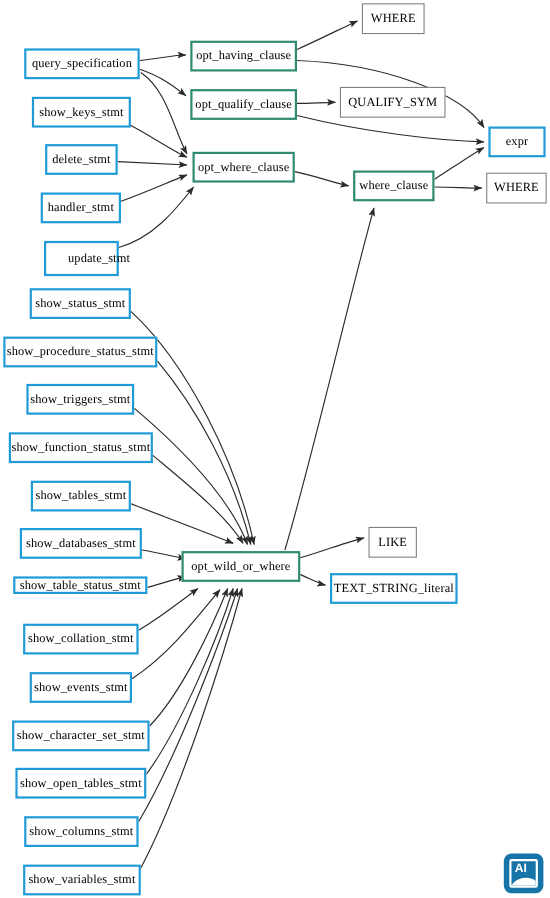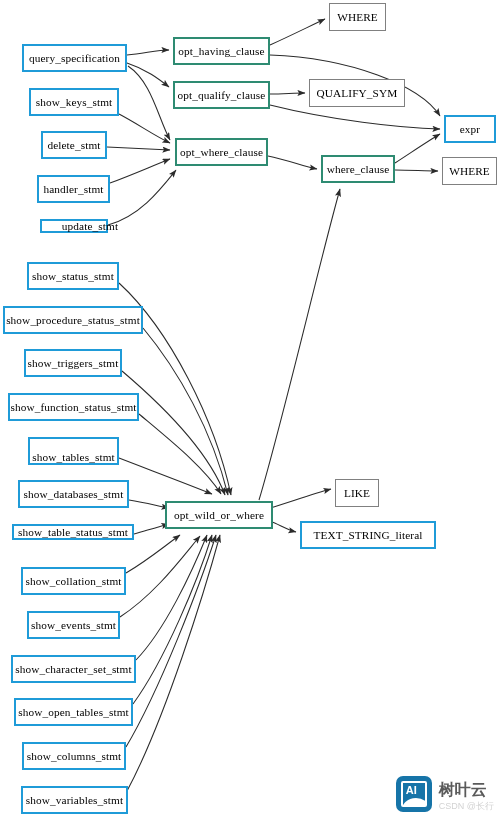--- a/index.html
+++ b/index.html
@@ -77,36 +77,36 @@
       </div>
       <div class="node blue" style="left: 29px; top: 88px; width: 90px; height: 28px;">
         <span>show_keys_stmt</span>
       </div>
       <div class="node blue" style="left: 41px; top: 131px; width: 66px; height: 28px;">
         <span>delete_stmt</span>
       </div>
       <div class="node blue" style="left: 37px; top: 175px; width: 73px; height: 28px;">
         <span>handler_stmt</span>
       </div>
-      <div class="node blue" style="left: 40px; top: 219px; width: 68px; height: 14px; padding-left: 32px;">
+      <div class="node blue" style="left: 40px; top: 219px; width: 68px; height: 32px; padding-left: 32px;">
         <span>update_stmt</span>
       </div>
       <div class="node blue" style="left: 27px; top: 262px; width: 92px; height: 28px;">
         <span>show_status_stmt</span>
       </div>
       <div class="node blue" style="left: 3px; top: 306px; width: 140px; height: 28px;">
         <span>show_procedure_status_stmt</span>
       </div>
       <div class="node blue" style="left: 24px; top: 349px; width: 98px; height: 28px;">
         <span>show_triggers_stmt</span>
       </div>
       <div class="node blue" style="left: 8px; top: 393px; width: 131px; height: 28px;">
         <span>show_function_status_stmt</span>
       </div>
-      <div class="node blue" style="left: 28px; top: 437px; width: 91px; height: 28px; align-items: flex-end;">
+      <div class="node blue" style="left: 28px; top: 437px; width: 91px; height: 28px;">
         <span>show_tables_stmt</span>
       </div>
       <div class="node blue" style="left: 18px; top: 480px; width: 111px; height: 28px;">
         <span>show_databases_stmt</span>
       </div>
       <div class="node blue" style="left: 12px; top: 524px; width: 122px; height: 16px;">
         <span>show_table_status_stmt</span>
       </div>
       <div class="node blue" style="left: 21px; top: 567px; width: 105px; height: 28px;">
         <span>show_collation_stmt</span>
@@ -149,30 +149,26 @@
       </div>
       <div class="node blue" style="left: 444px; top: 115px; width: 52px; height: 28px;">
         <span>expr</span>
       </div>
       <div class="node gray" style="left: 442px; top: 157px; width: 55px; height: 28px;">
         <span>WHERE</span>
       </div>
       <div class="node gray" style="left: 335px; top: 479px; width: 44px; height: 28px;">
         <span>LIKE</span>
       </div>
-      <div class="node blue" style="left: 300px; top: 521px; width: 136px; height: 28px;">
+      <div class="node blue" style="left: 300px; top: 521px; width: 116px; height: 28px;">
         <span>TEXT_STRING_literal</span>
       </div>
     </div>
 </div>
 
 <div id="watermark">
   <div id="wm-icon">
     <div class="inner">
       <span class="ai">AI</span>
       <span class="hill"></span>
     </div>
   </div>
-  <div id="wm-text">
-    <span class="wm-main">树叶云</span>
-    <span class="wm-sub">CSDN @长行</span>
-  </div>
 </div>
 
 </body></html>

